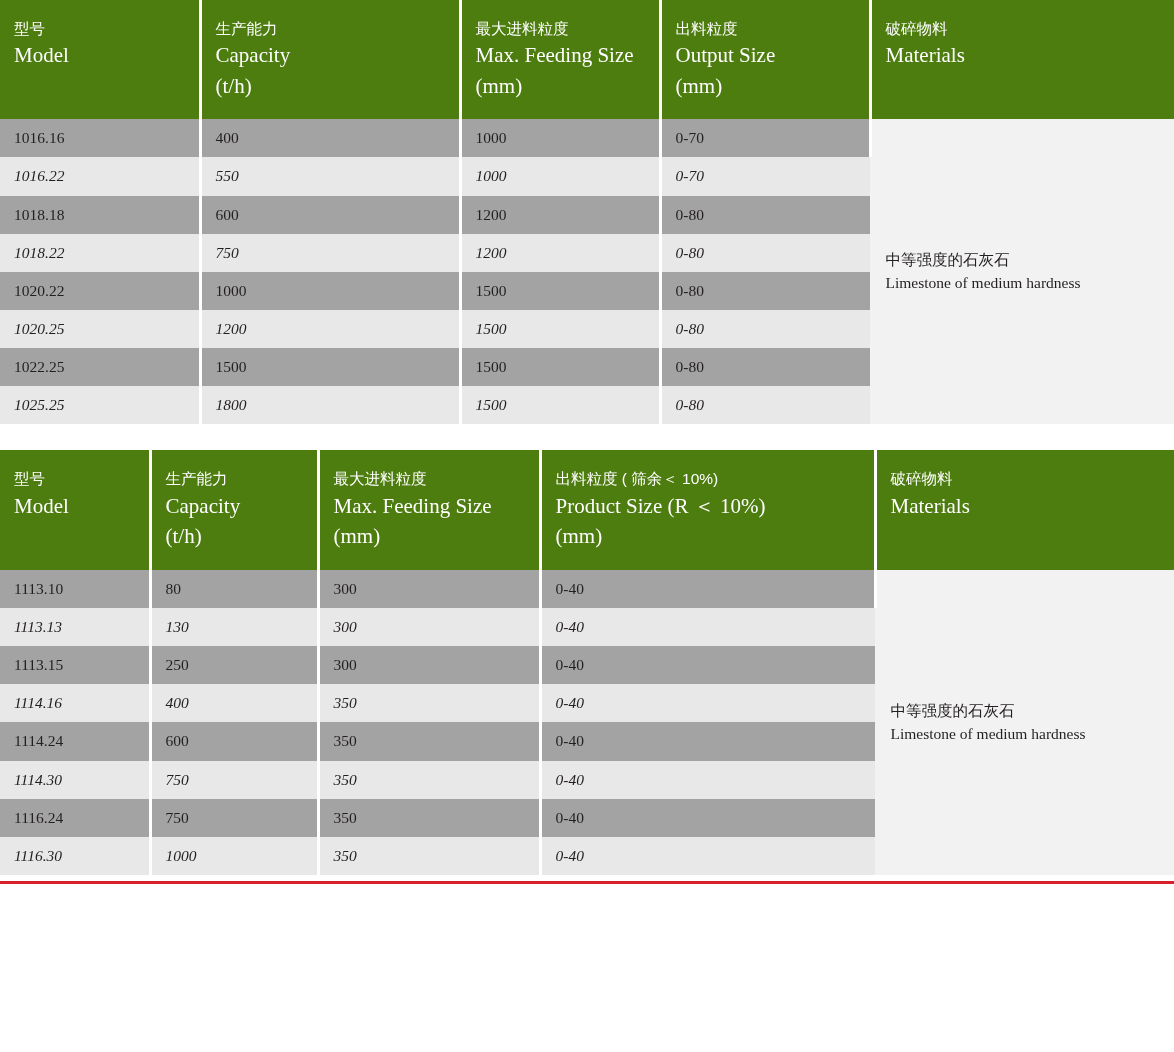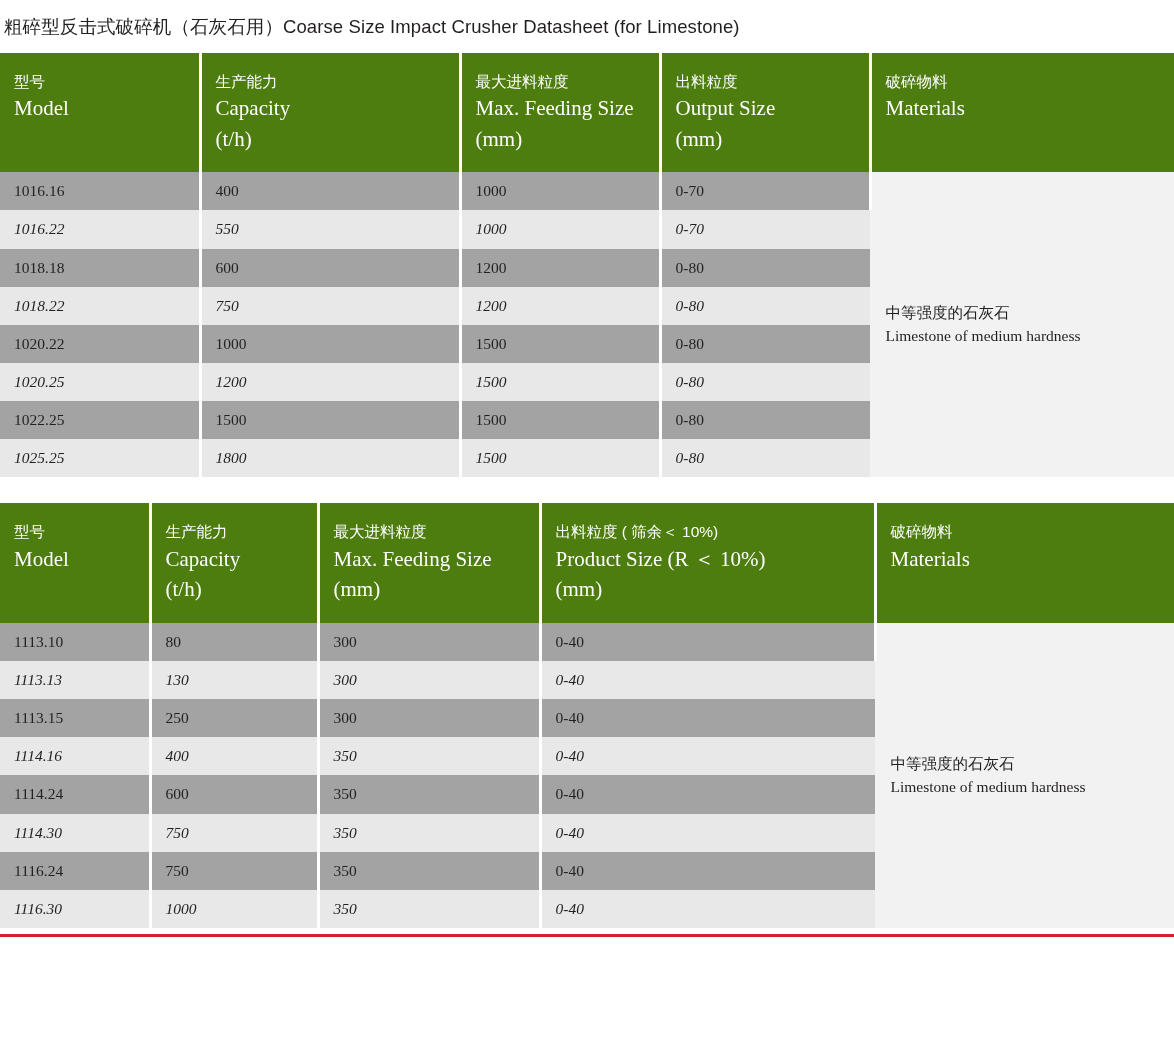--- a/index.html
+++ b/index.html
@@ -96,21 +96,20 @@
     width: 1174px;
     margin-top: 6px;
   }
 </style>
 </head>
 <body>
 
 <div class="page">
 
   <div class="section">
-    <div class="section-title">粗碎型反击式破碎机（石灰石用）Coarse Size Impact Crusher Datasheet (for Limestone)</div>
     <table class="spec">
       <colgroup>
         <col style="width:200px">
         <col style="width:260px">
         <col style="width:200px">
         <col style="width:210px">
         <col style="width:304px">
       </colgroup>
       <thead>
         <tr>

